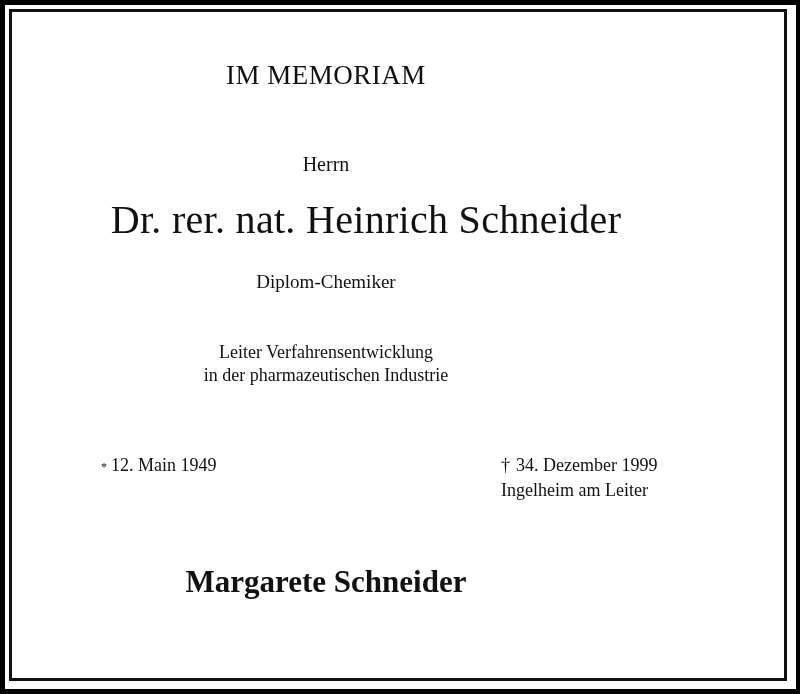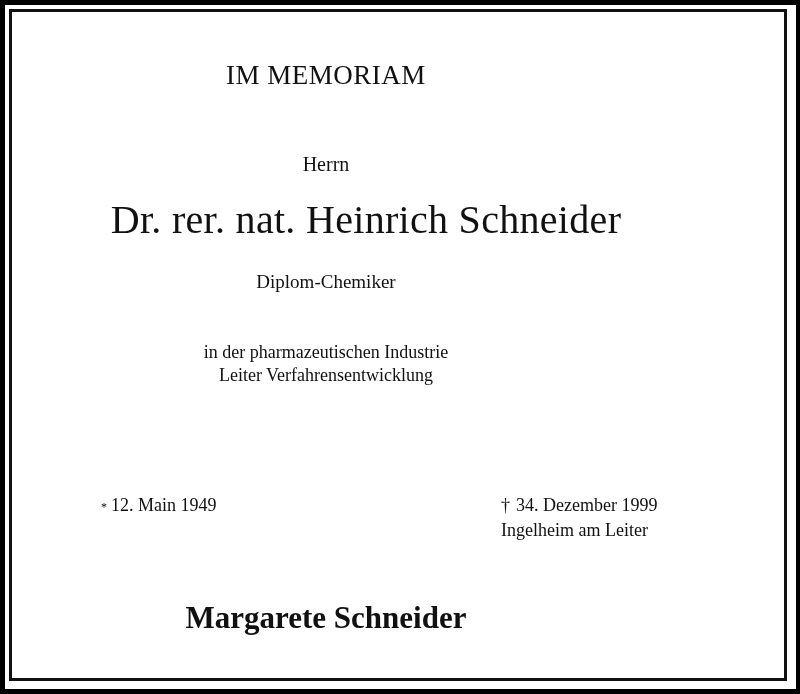--- a/index.html
+++ b/index.html
@@ -64,21 +64,20 @@
     .position {
       top: 341px;
       font-size: 18px;
       line-height: 23px;
     }
     .date-block {
       position: absolute;
       font-size: 18px;
       line-height: 25px;
       white-space: nowrap;
-      margin-top: 40px;
     }
     .birth {
       left: 101px;
       top: 453px;
     }
     .death {
       left: 501px;
       top: 453px;
     }
     .date-block .place {
@@ -94,40 +93,39 @@
       top: 2px;
       margin-right: 4px;
     }
     .death-mark {
       margin-right: 6px;
     }
     .signature {
       top: 564px;
       font-size: 31px;
       font-weight: bold;
-      margin-top: 36px;
     }
   </style>
 </head>
 <body>
 
 <div class="outer-frame"></div>
 <div class="inner-frame"></div>
 
 <div class="line heading">IM MEMORIAM</div>
 
 <div class="line salutation">Herrn</div>
 
 <div class="line name">Dr. rer. nat. Heinrich Schneider</div>
 
 <div class="line profession">Diplom-Chemiker</div>
 
 <div class="line position">
+  <div>Leiter Verfahrensentwicklung</div>
   <div>in der pharmazeutischen Industrie</div>
-  <div>Leiter Verfahrensentwicklung</div>
 </div>
 
 <div class="date-block birth">
   <div>
     <span class="birth-mark">*</span><span>12. Main 1949</span>
   </div>
 </div>
 
 <div class="date-block death">
   <div>

